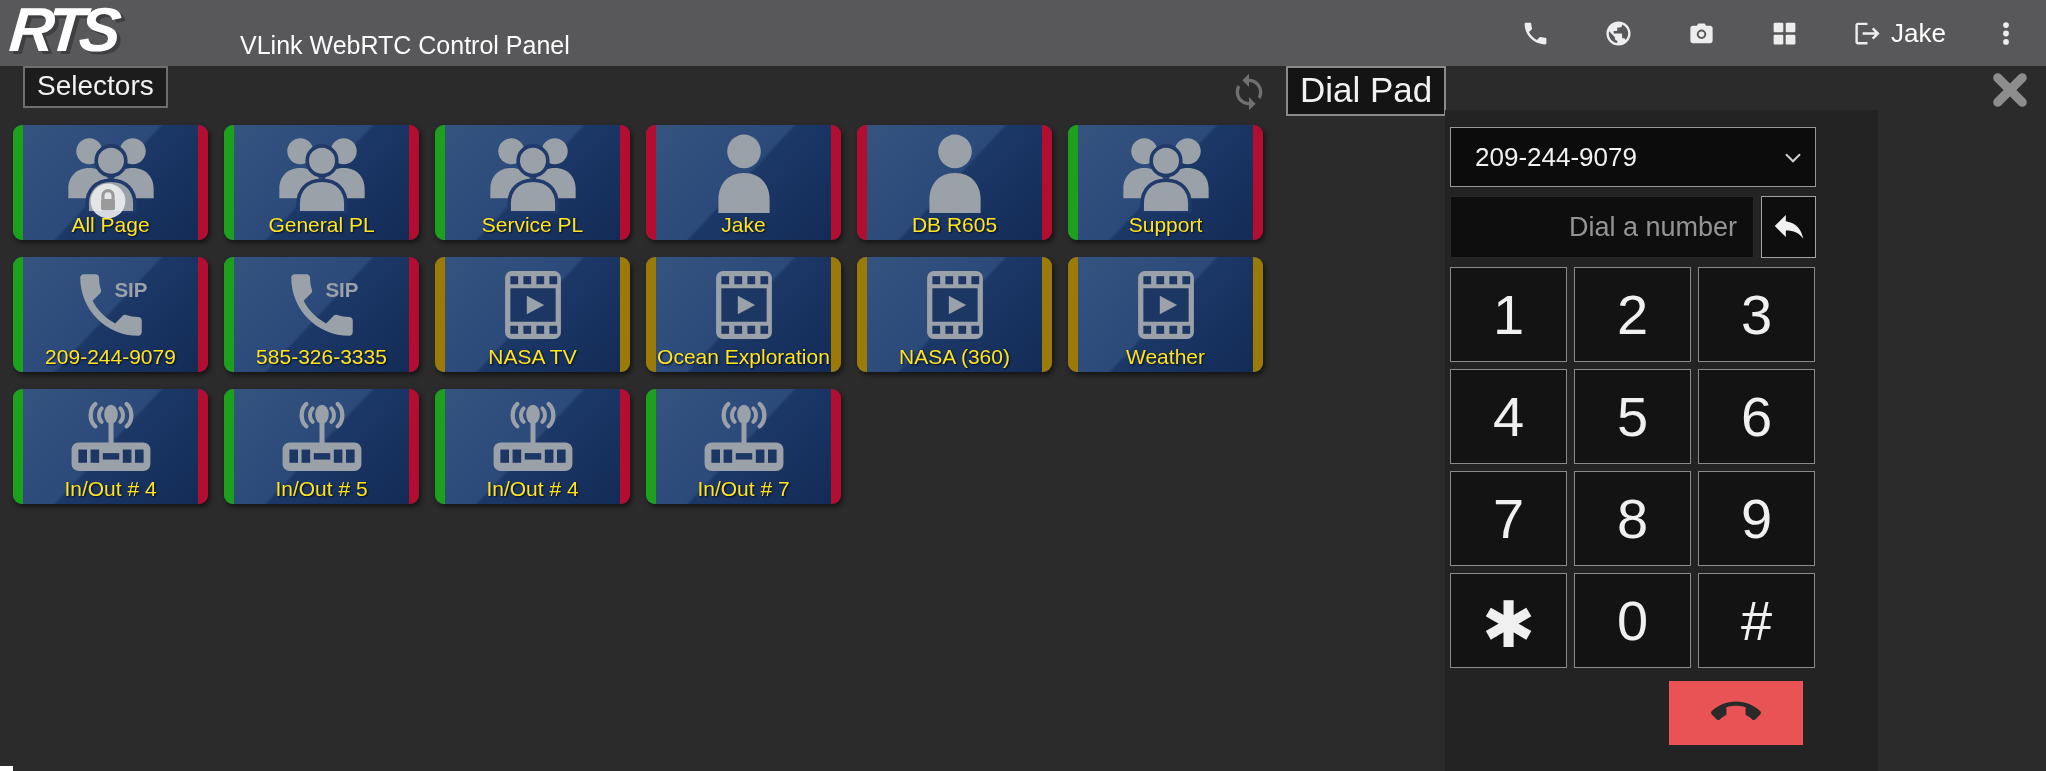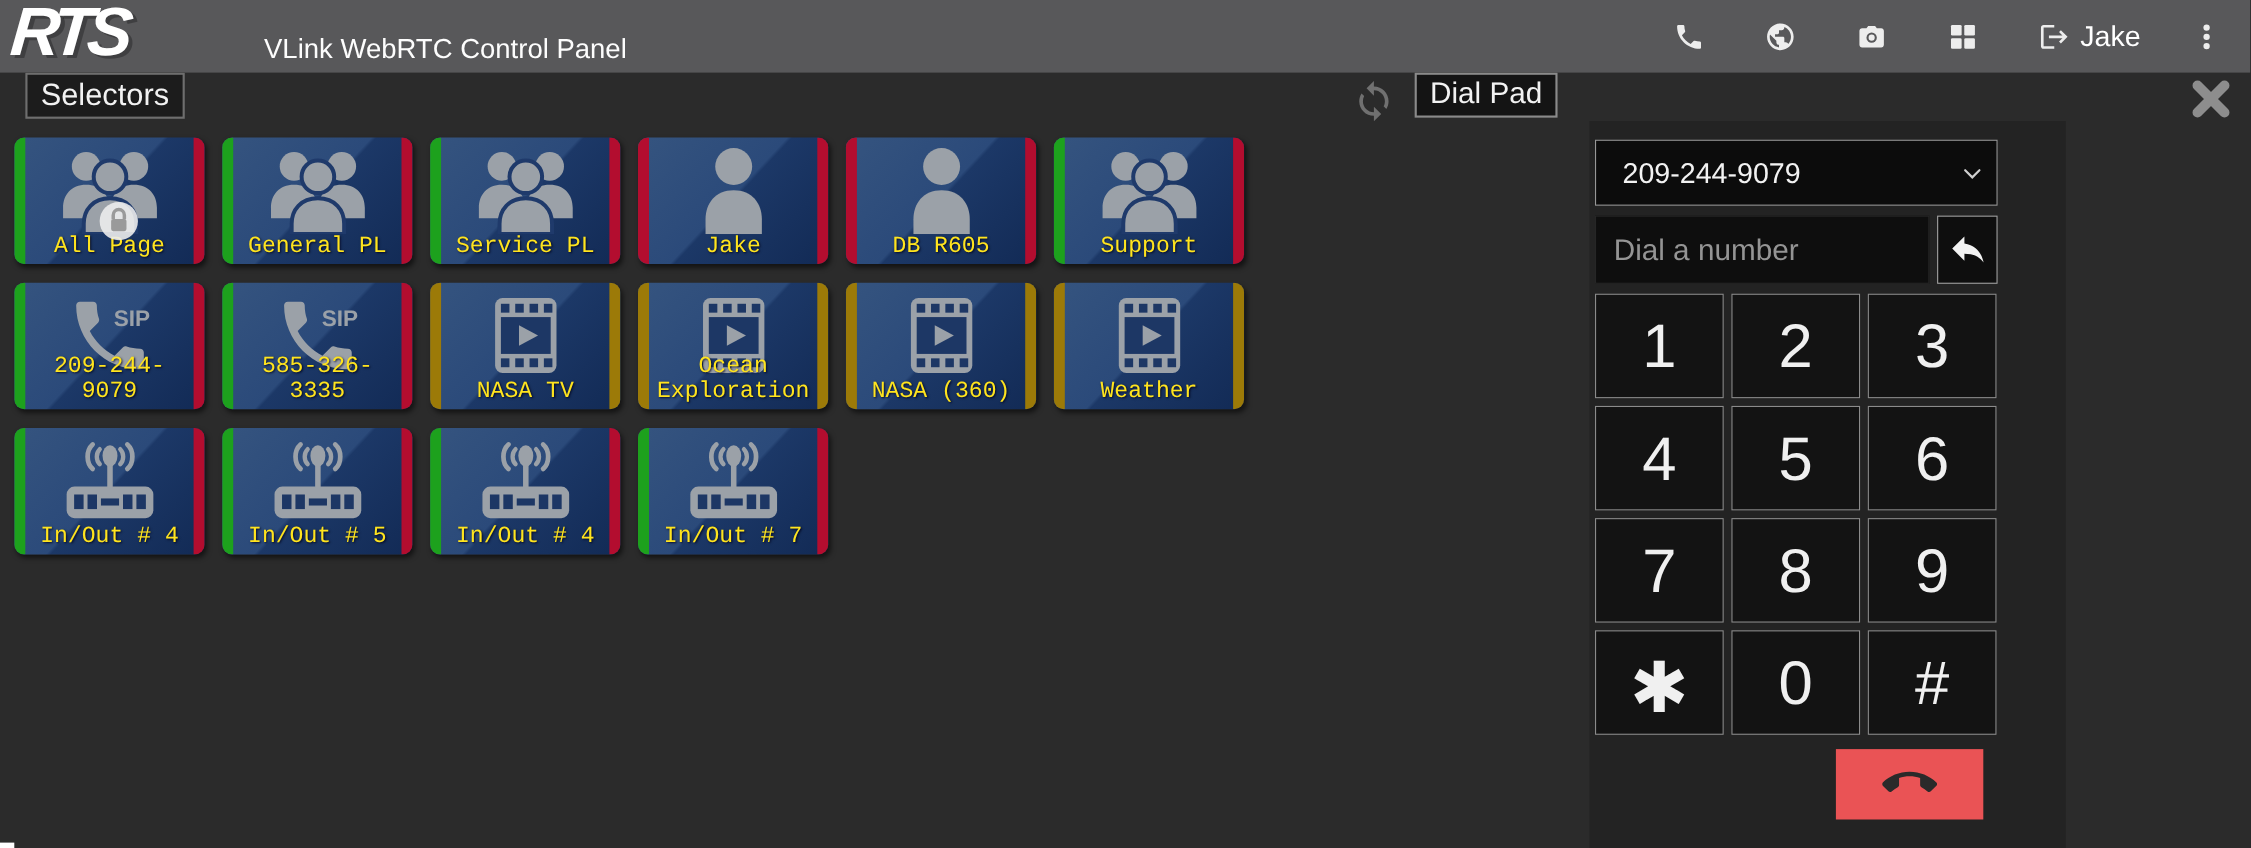--- a/index.html
+++ b/index.html
@@ -15,32 +15,32 @@
   .topbar-actions{position:absolute;right:34px;top:0;height:66px;display:flex;align-items:center;gap:54px;}
   .tb-btn{background:none;border:none;padding:0;cursor:pointer;display:flex;align-items:center;gap:9px;}
   .tb-btn svg{width:29px;height:29px;fill:#ededed;display:block;}
   .tb-btn .kebab{width:12px;}
   .user-label{color:#ffffff;font-size:26px;}
 
   
   .box-label{position:absolute;border:2px solid #6e6e6e;background:#1c1c1c;color:#f2f2f2;
              padding:2px 12px 4px 12px;font-size:28px;}
   .selectors-label{left:23px;top:66px;}
-  .dialpad-label{left:1286px;top:66px;border-color:#8a8a8a;background:#141414;font-size:27px;}
+  .dialpad-label{left:1286px;top:66px;border-color:#8a8a8a;background:#141414;font-size:35px;}
   .refresh-btn{position:absolute;left:1229px;top:72px;width:40px;height:40px;background:none;border:none;padding:0;cursor:pointer;}
   .refresh-btn svg{width:40px;height:40px;fill:#707070;}
   .close-btn{position:absolute;left:1989px;top:69px;width:42px;height:42px;background:none;border:none;padding:0;cursor:pointer;}
   .close-btn svg{width:42px;height:42px;}
 
   
   .grid{position:absolute;left:13px;top:125px;display:flex;flex-direction:column;gap:17px;}
   .sel-row{display:flex;gap:16px;}
-  .sel-btn{position:relative;width:173px;height:115px;border-radius:9px;overflow:hidden;cursor:pointer;
+  .sel-btn{position:relative;width:195px;height:115px;border-radius:9px;overflow:hidden;cursor:pointer;
            background:linear-gradient(133deg,#35547f 0%,#2b4a7a 48.5%,#1c3867 50%,#122a55 100%);
-           box-shadow:2px 3px 5px rgba(0,0,0,.55);font-family:Liberation Mono, monospace;}
+           box-shadow:2px 3px 5px rgba(0,0,0,.55);}
   .bar{position:absolute;top:0;bottom:0;width:10px;}
   .bar-left{left:0;}
   .bar-right{right:0;}
   .sel-icon{position:absolute;left:10px;right:10px;top:2px;bottom:22px;
             display:flex;align-items:center;justify-content:center;}
   .sel-icon svg{display:block;}
   .ic-group{width:94px;height:80px;}
   .ic-person{width:56px;height:80px;}
   .ic-sip-phone{width:82px;height:82px;fill:#9ba1a8;}
   .ic-media{width:62px;height:80px;}
@@ -52,21 +52,21 @@
   
   .panel{position:absolute;left:1445px;top:110px;width:433px;bottom:0;background:#232323;}
   .panel-inner{margin:17px 0 0 5px;width:366px;}
   .line-select-wrap{position:relative;width:366px;height:60px;}
   .line-select{appearance:none;-webkit-appearance:none;width:100%;height:100%;background:#0c0c0c;
                border:1px solid #979797;color:#f2f2f2;font-size:26px;padding:0 44px 0 24px;
                font-family:inherit;cursor:pointer;}
   .chevron{position:absolute;right:10px;top:18px;width:26px;height:26px;pointer-events:none;}
   .dial-row{display:flex;margin-top:9px;gap:7px;}
   .dial-input{width:304px;height:62px;box-sizing:border-box;background:#0e0e0e;border:1px solid #262626;
-              color:#eeeeee;font-size:27px;padding:0 16px;font-family:inherit;}
+              color:#eeeeee;font-size:27px;text-align:right;padding:0 16px;font-family:inherit;}
   .dial-input::placeholder{color:#949494;opacity:1;}
   .undo-btn{width:55px;height:62px;box-sizing:border-box;background:#0e0e0e;border:1px solid #a3a3a3;
             display:flex;align-items:center;justify-content:center;padding:0;cursor:pointer;}
   .undo-btn svg{width:38px;height:38px;fill:#f2f2f2;}
   .keypad{margin-top:9px;display:grid;grid-template-columns:repeat(3,117px);gap:7px;}
   .key{height:95px;background:#131313;border:1px solid #8b8b8b;color:#f0f0f0;font-size:56px;
        display:flex;align-items:center;justify-content:center;font-family:inherit;padding:0;cursor:pointer;}
   .key-label{pointer-events:none;}
   .key-label.star{font-size:64px;transform:translateY(4px);}
   .hangup{margin:13px 0 0 219px;width:134px;height:64px;background:#ea5355;border:none;

